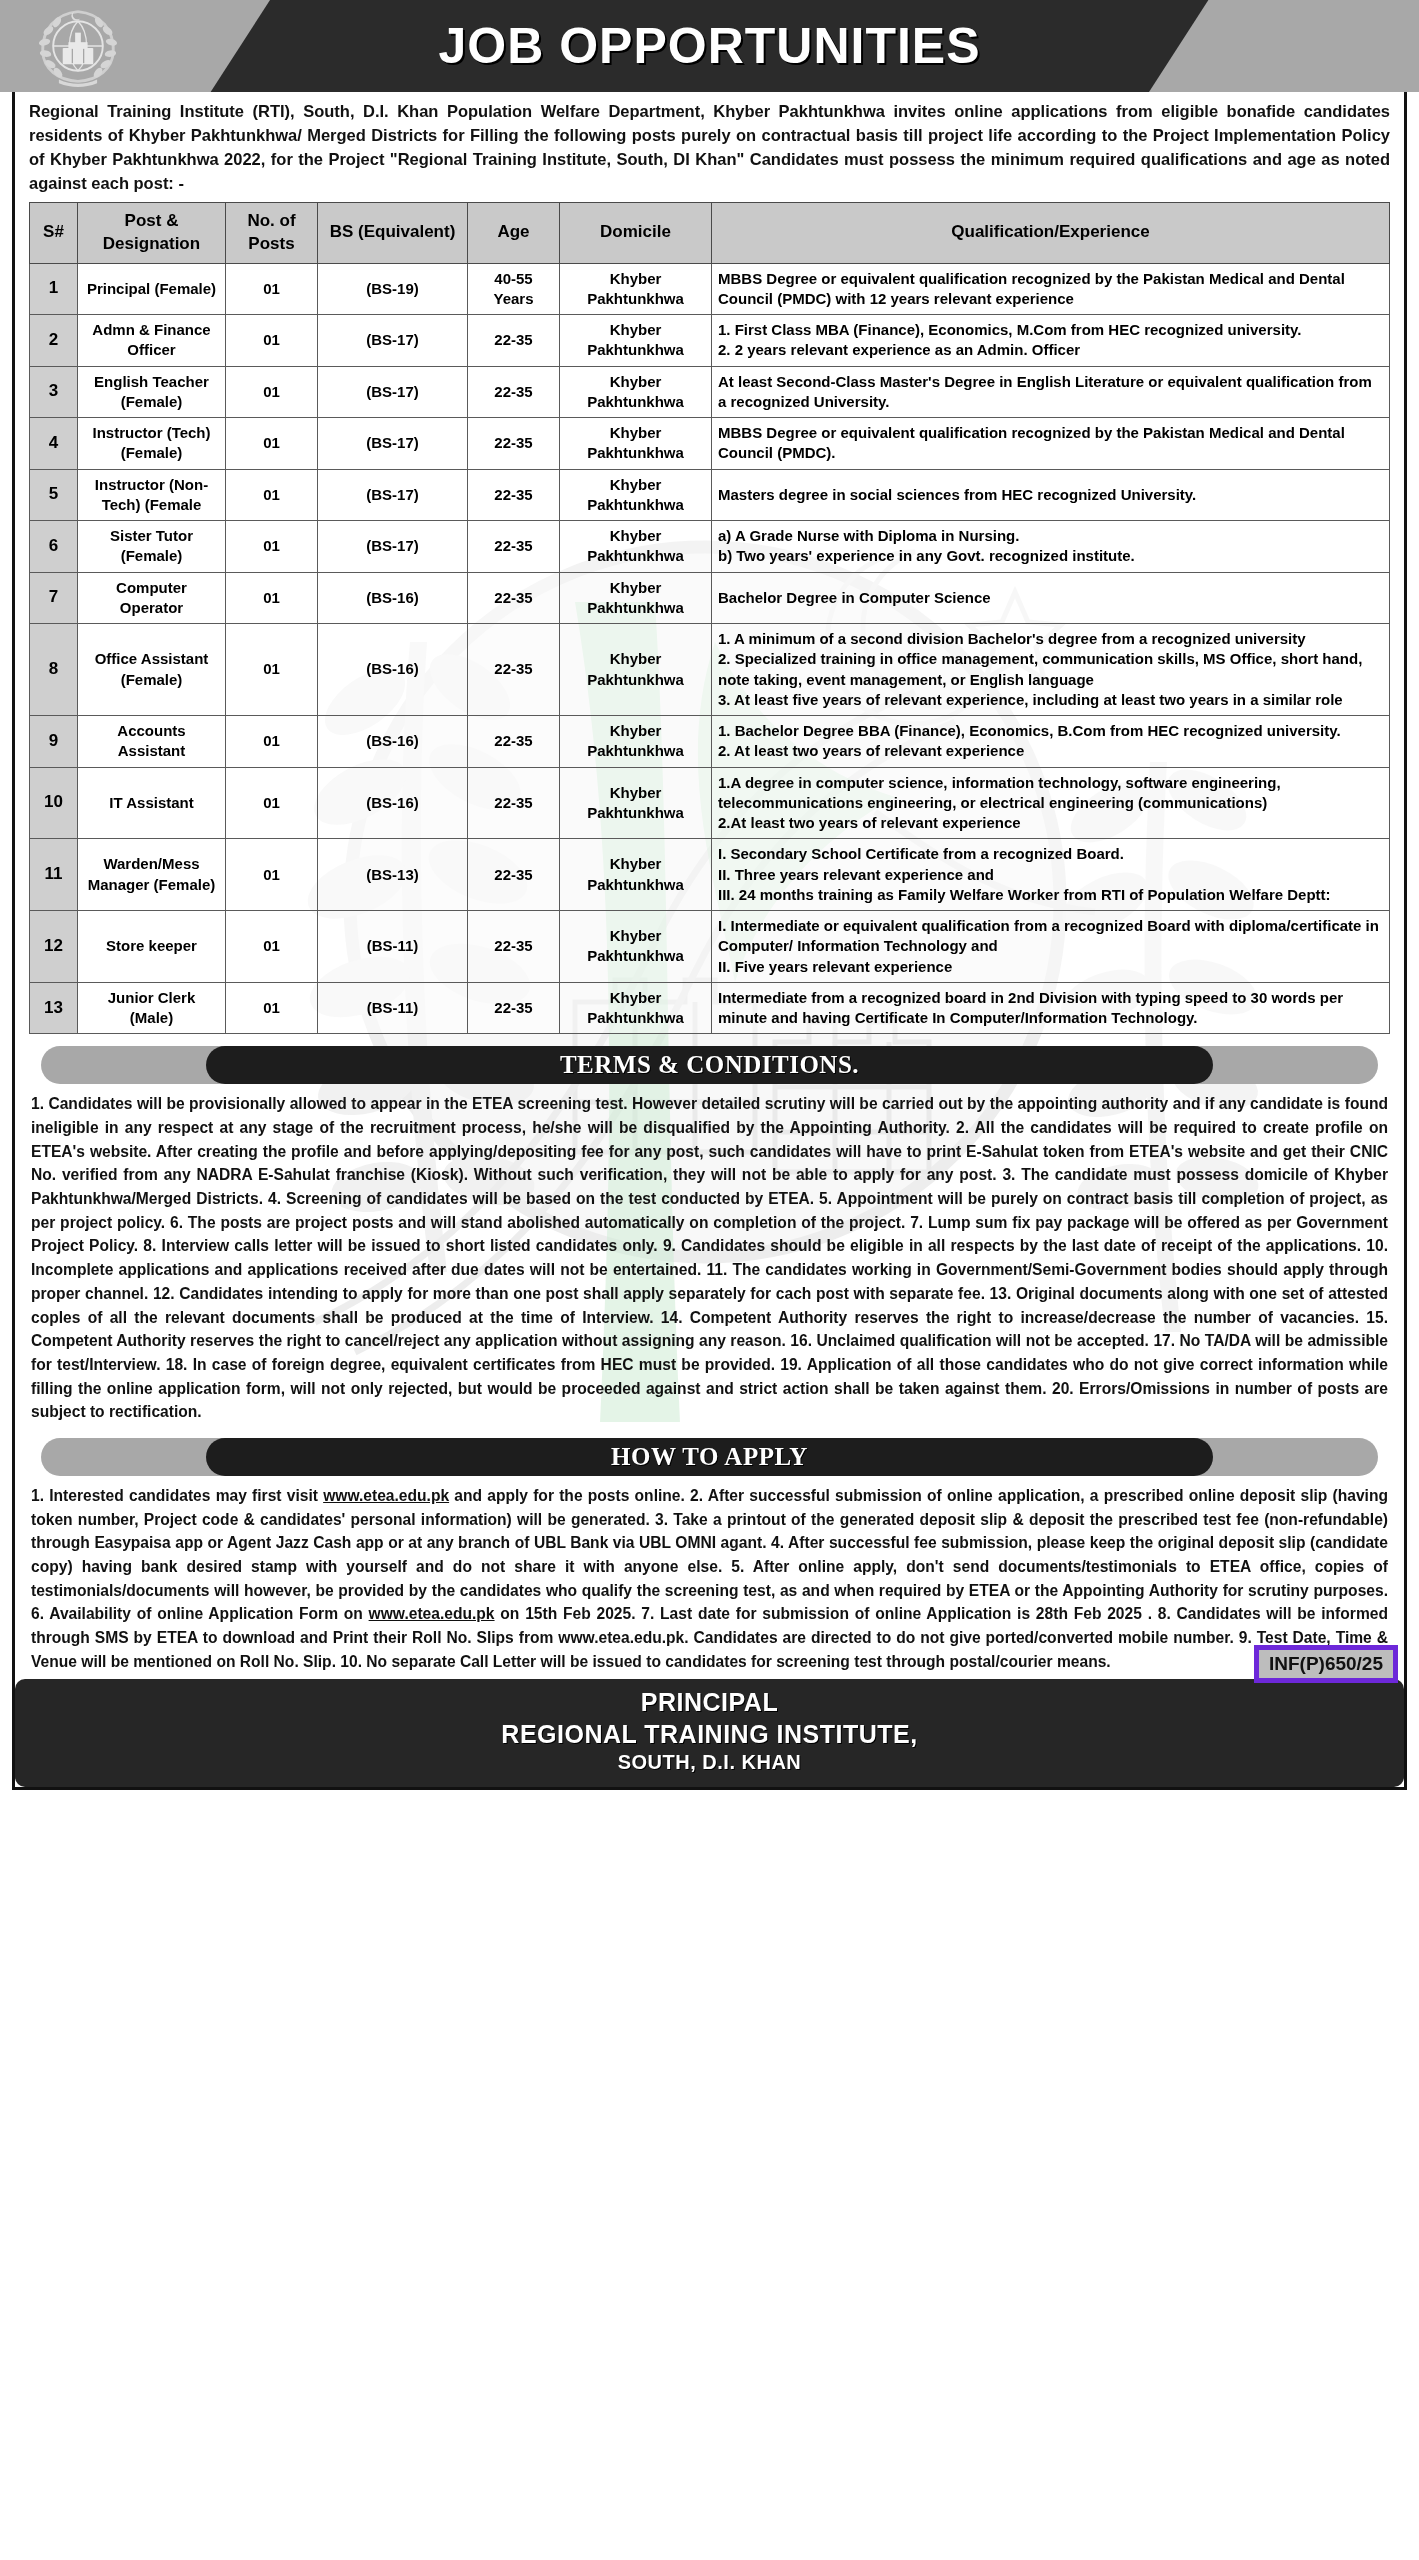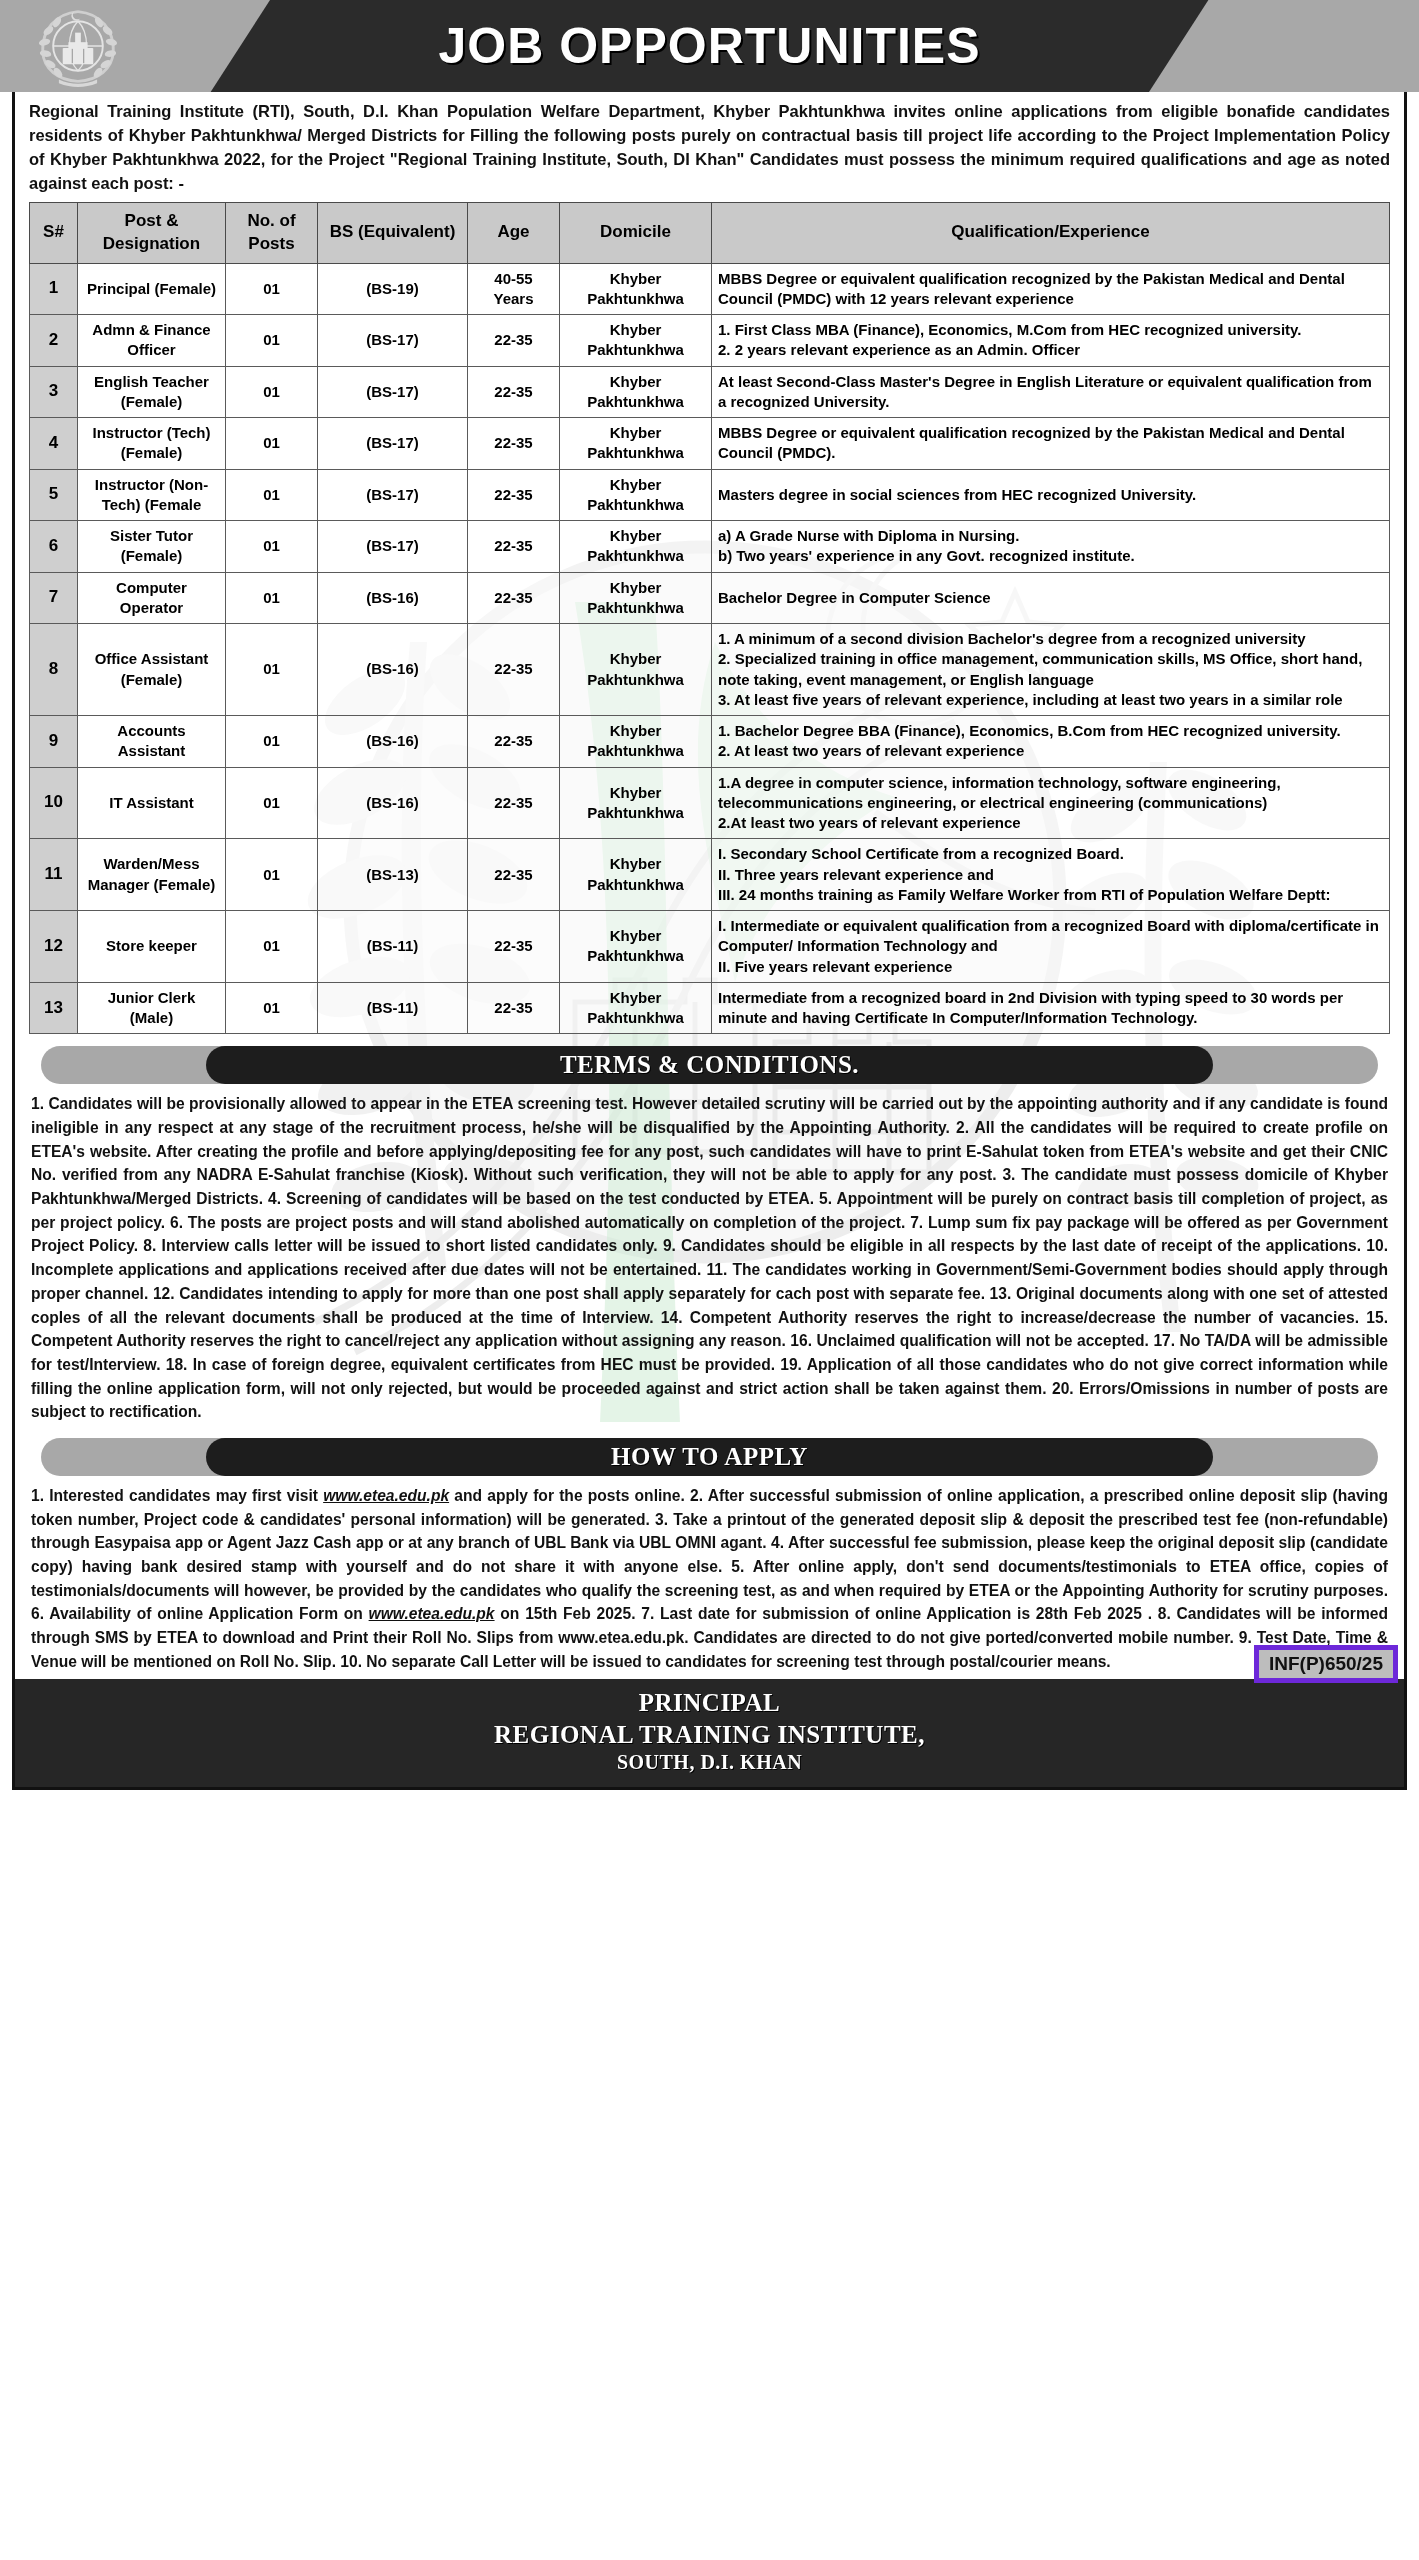--- a/index.html
+++ b/index.html
@@ -134,44 +134,45 @@
   
   .para{
     position:relative;z-index:2;
     padding:2px 16px 6px 16px;
     font-size:15.6px;
     line-height:1.52;
     font-weight:bold;
     text-align:justify;
     color:#111;
   }
-  .para .lnk{text-decoration:underline;font-style:italic;}
+  .para .lnk{text-decoration:underline;}
   .para .bold{font-weight:bold;margin-top:16px;}
 
   
   .footer-wrap{position:relative;z-index:2;}
   .inf-badge{
     position:absolute;
     right:6px;top:-34px;
     background:#bdbdbd;
     border:5px solid #6d28d9;
     padding:3px 10px;
     font-size:19px;font-weight:bold;
     font-family:"Liberation Sans", sans-serif;
     color:#111;
     z-index:6;
   }
   .footer{
     background:#262626;
     color:#fff;
     text-align:center;
     padding:8px 0 12px 0;
-    font-family:Liberation Serif, serif;
+    font-family:Liberation Sans, sans-serif;
     font-weight:bold;
     letter-spacing:.5px;
+    border-radius:10px;
   }
   .footer .l1{font-size:25px;line-height:1.25;text-shadow:1px 1px 0 #000;}
   .footer .l2{font-size:25px;line-height:1.25;text-shadow:1px 1px 0 #000;}
   .footer .l3{font-size:20px;line-height:1.25;text-shadow:1px 1px 0 #000;}
 </style>
 </head>
 <body>
 
 <div class="page">
 

